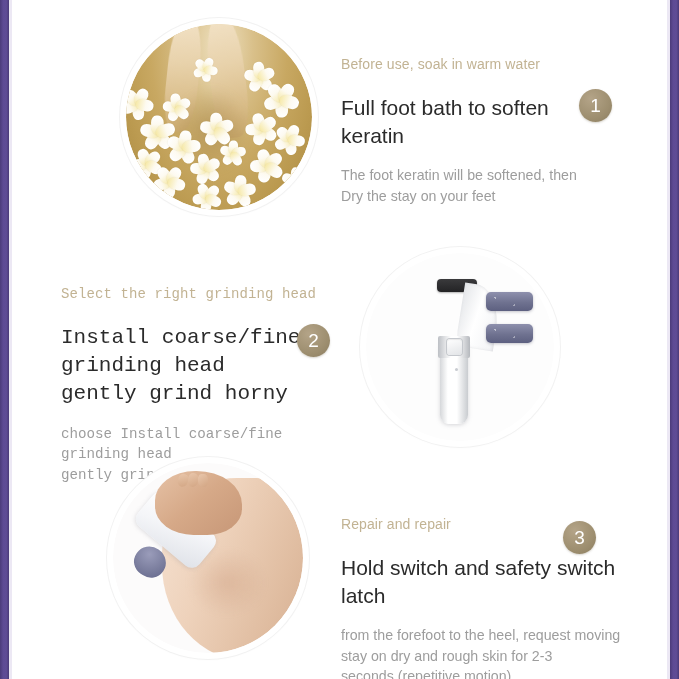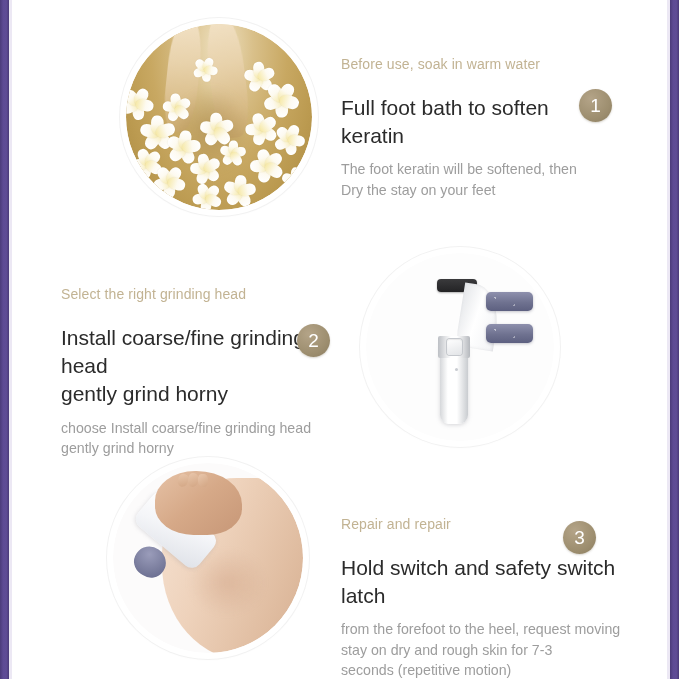--- a/index.html
+++ b/index.html
@@ -167,41 +167,41 @@
   .wand-tip {
     position:absolute; left:11%; top:44%; width:17%; height:16%;
     border-radius:50% 50% 46% 46%;
     background:radial-gradient(circle at 35% 30%, #9a9cba 0%, #7b7e9e 55%, #62658a 100%);
     transform:rotate(34deg);
   }
 
   
   .block { position:absolute; }
   #text-step1 { left:341px; top:56px; width:272px; }
-  #text-step2 { left:61px; top:286px; width:265px; }
+  #text-step2 { left:61px; top:286px; width:265px;font-family:Liberation Mono, monospace; }
   #text-step3 { left:341px; top:516px; width:290px; }
 
   .step-heading {
     font-size:14px;
     color:#c2b393;
     letter-spacing:.1px;
     line-height:1.25;
     white-space:nowrap;
   }
   .step-subtitle {
     font-size:21px;
     color:#2b2b2b;
     line-height:1.35;
     margin-top:20px;
   }
   .step-body {
     font-size:14.2px;
     color:#9d9d9d;
     line-height:1.45;
-    margin-top:9px;
+    margin-top:15px;
   }
   .step-body span { display:block; }
 
   
   .badge {
     position:absolute;
     width:33px; height:33px;
     border-radius:50%;
     background:radial-gradient(circle at 36% 30%, #b4a488 0%, #9d8e6f 62%, #8b7d60 100%);
     color:#ffffff;
@@ -429,19 +429,19 @@
         <div class="finger f3"></div>
       </div>
     </div>
   </div>
 
   <div class="block" id="text-step3">
     <div class="step-heading">Repair and repair</div>
     <div class="step-subtitle">Hold switch and safety switch latch</div>
     <div class="step-body">
       <span>from the forefoot to the heel, request moving</span>
-      <span>stay on dry and rough skin for 7-3</span>
+      <span>stay on dry and rough skin for 2-3</span>
       <span>seconds (repetitive motion)</span>
     </div>
   </div>
   <div class="badge" id="badge-3">3</div>
 
 </div>
 
 </body></html>

